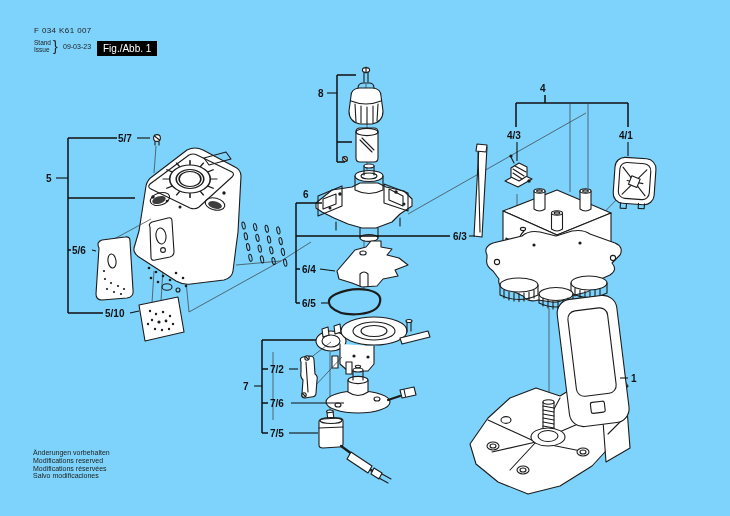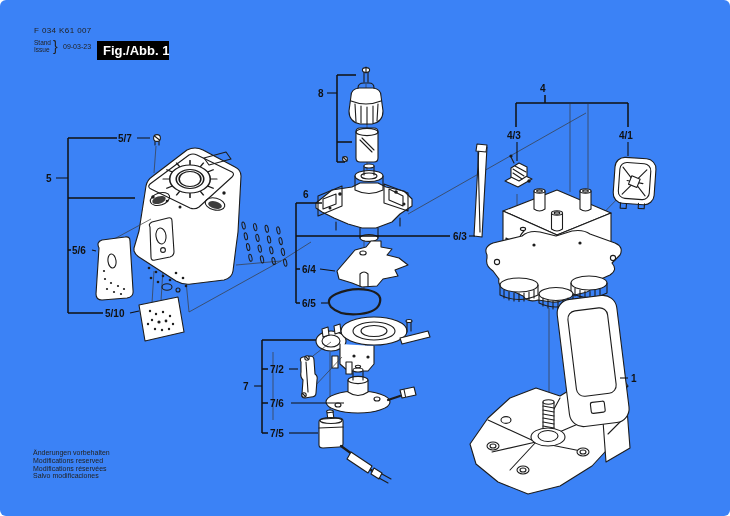--- a/index.html
+++ b/index.html
@@ -1,23 +1,23 @@
 <!DOCTYPE html>
 <html><head>
 <meta charset="utf-8">
 <style>
   html,body{margin:0;padding:0;background:#fff;}
-  .page{position:relative;width:730px;height:516px;background:#3b82f6;overflow:hidden;
-        font-family:"Liberation Sans","DejaVu Sans",sans-serif;color:#111;border-radius:6px;}
+  .page{position:relative;width:730px;height:516px;background:#7dd3fc;overflow:hidden;
+        font-family:"Liberation Sans","DejaVu Sans",sans-serif;color:#111;}
   .hdr-part{position:absolute;left:34px;top:26px;font-size:8px;letter-spacing:.4px;color:#222;}
   .hdr-standissue{position:absolute;left:34px;top:40px;font-size:6.5px;line-height:6.8px;color:#222;}
   .hdr-brace{position:absolute;left:53px;top:38px;font-size:14px;color:#222;}
   .hdr-date{position:absolute;left:63px;top:43px;font-size:7px;color:#222;}
   .fig-badge{position:absolute;left:97px;top:41px;background:#000;color:#fff;
-             font-size:13px;font-weight:bold;padding:2px 0 2px 6px;}
+             font-size:10px;font-weight:normal;padding:2px 6px 2px 6px;}
   .ftr{position:absolute;left:33px;top:449px;font-size:7px;line-height:7.8px;color:#222;}
   svg{position:absolute;left:0;top:0;}
   .ln{stroke:#1c1c1c;fill:none;stroke-width:1.1;stroke-linecap:round;stroke-linejoin:round;}
   .fw{stroke:#1c1c1c;fill:#fff;stroke-width:1.1;stroke-linecap:round;stroke-linejoin:round;}
   .thin{stroke:#3a3a3a;fill:none;stroke-width:.7;}
   .cl{stroke:#111;fill:none;stroke-width:1.5;stroke-linecap:butt;}
   .ld{stroke:#111;fill:none;stroke-width:1.1;}
   .lbl{font-family:"Liberation Sans","DejaVu Sans",sans-serif;font-size:10px;font-weight:bold;fill:#111;}
   .dk{fill:#1c1c1c;stroke:none;}
   .gy{fill:#3d3d3d;stroke:none;}

